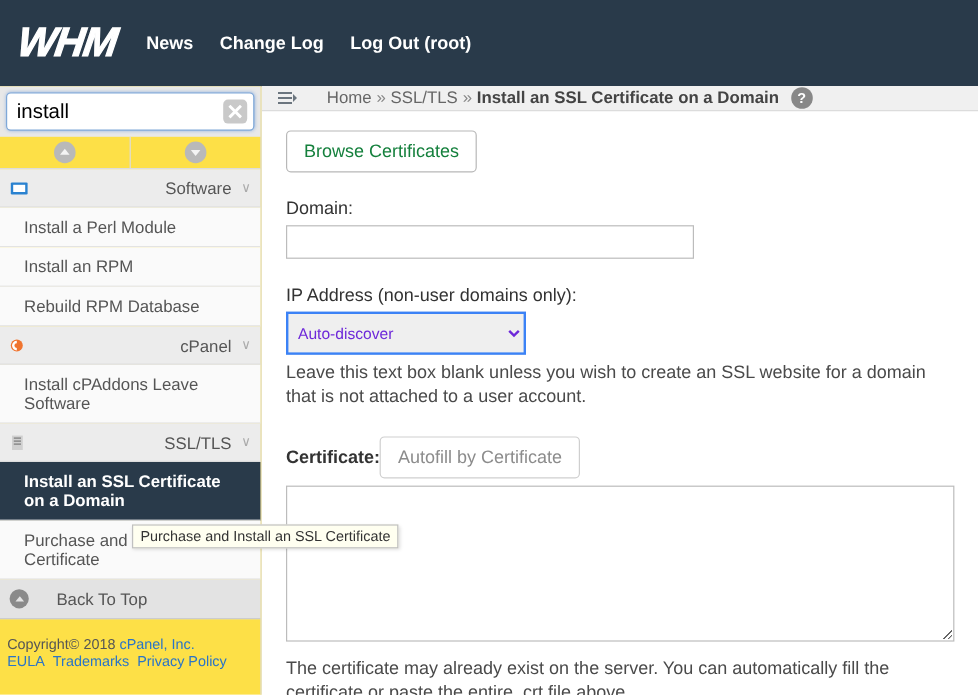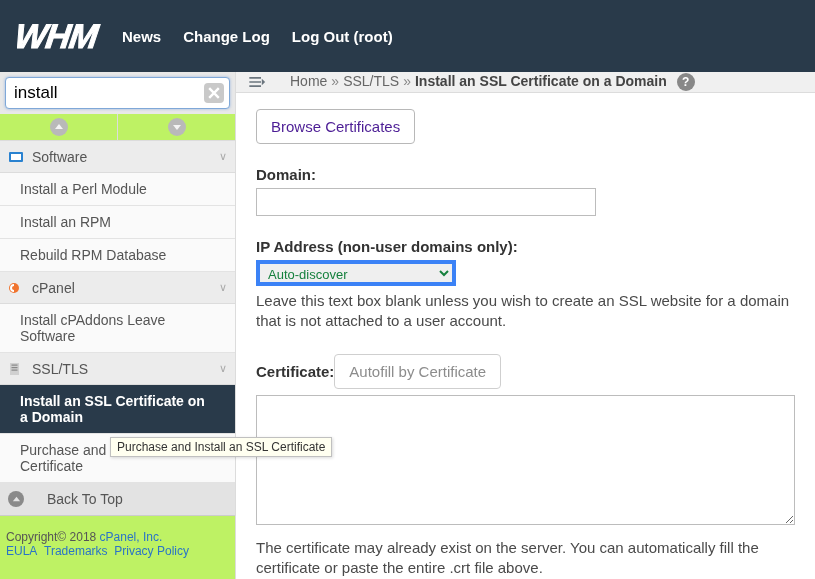--- a/index.html
+++ b/index.html
@@ -5,36 +5,36 @@
   * { box-sizing: border-box; margin: 0; padding: 0; }
   body { font-family: "Helvetica Neue", Arial, sans-serif; font-size: 14px; color: #4f5a63; background: #fff; width: 815px; height: 579px; overflow: hidden; }
   
   .topbar { background: #293a4a; height: 72px; display: flex; align-items: center; padding: 0 15px; gap: 25px; }
   .logo { color: #fff; font-weight: 900; font-size: 34px; font-style: italic; letter-spacing: -1px; transform: skewX(-8deg); font-family: Arial, sans-serif; -webkit-text-stroke: 1px #fff; }
   .topnav { display: flex; gap: 22px; }
   .topnav a { color: #fff; text-decoration: none; font-weight: 600; font-size: 15px; }
   
   .layout { display: flex; height: calc(100% - 72px); }
   
-  .sidebar { width: 236px; background: #bef264; border-right: 1px solid #dcdcdc; flex-shrink: 0; display: flex; flex-direction: column; }
+  .sidebar { width: 218px; background: #fde047; border-right: 1px solid #dcdcdc; flex-shrink: 0; display: flex; flex-direction: column; }
   .search-wrap { padding: 5px; background: #e8e8e8; }
   .search-box { position: relative; }
   .search-box input { width: 100%; height: 32px; padding: 4px 30px 4px 8px; border: 1px solid #7fa8d8; border-radius: 4px; font-size: 17px; outline: none; box-shadow: 0 0 3px rgba(100,150,220,0.6); }
   .search-clear { position: absolute; right: 6px; top: 50%; transform: translateY(-50%); width: 20px; height: 20px; background: #c9c9c9; border-radius: 4px; display:flex; align-items:center; justify-content:center; cursor:pointer; }
   .search-clear svg { width: 12px; height: 12px; fill: #fff; }
   
   .collapse-row { display: flex; border-bottom: 1px solid #dcdcdc; }
   .collapse-btn { flex:1; height: 26px; display:flex; align-items:center; justify-content:center; cursor:pointer; border-right:1px solid #dcdcdc; }
   .collapse-btn:last-child{border-right:none;}
   .circ { width:18px; height:18px; border-radius:50%; background:#b9b9b9; display:flex; align-items:center; justify-content:center; }
   .circ svg{ width:10px; height:10px; fill:#f4f4f4; }
   
   .cat { display:flex; align-items:center; height:32px; padding:0 8px; background:#ececec; border-bottom:1px solid #dcdcdc; cursor:pointer; gap:8px; }
   .cat .cicon{ width:16px; height:16px; display:flex; align-items:center; justify-content:center; }
-  .cat .label{ flex:1; color:#555; font-size:14px; }
+  .cat .label{ flex:1; color:#555; font-size:14px;text-align:right; }
   .cat .chev{ color:#aaa; font-size:11px; }
   
   .item { display:block; padding:8px 20px; border-bottom:1px solid #e3e3e3; font-size:14px; color:#555; cursor:pointer; background:#fafafa; }
   .item.active{ background:#293a4a; color:#fff; font-weight:600; }
   
   .backtop{ display:flex; align-items:center; gap:23px; padding:8px; background:#e3e3e3; border-bottom:1px solid #ccc; cursor:pointer; color:#555; }
   .backtop .circ2{ width:16px;height:16px;border-radius:50%;background:#8a8a8a; display:flex;align-items:center;justify-content:center;}
   .backtop .circ2 svg{width:9px;height:9px;fill:#e3e3e3;}
   
   .footer{ padding:14px 6px; font-size:12px; color:#555; }
@@ -45,27 +45,27 @@
   .main{ flex:1; display:flex; flex-direction:column; overflow:auto; }
   .breadcrumb-bar{ height:36px; background:#f0f0f0; border-bottom:1px solid #dcdcdc; display:flex; align-items:center; padding:0 10px; gap:24px; color:#666; }
   .bc-toggle{ cursor:pointer; display:flex; align-items:center; }
   .bc-toggle svg{ width:20px; height:20px; fill:#6b757e; }
   .breadcrumb a{ color:#666; text-decoration:none; }
   .breadcrumb .sep{ margin:0 4px; color:#888; }
   .breadcrumb .current{ font-weight:600; color:#444; }
   .help-ic{ width:18px;height:18px;border-radius:50%;background:#888;color:#fff;font-weight:700;font-size:12px;display:inline-flex;align-items:center;justify-content:center; margin-left:6px; cursor:pointer;}
   
   .content{ padding:16px 20px; }
-  .btn{ background:#fff; border:1px solid #b8b8b8; border-radius:4px; padding:8px 14px; font-size:15px; cursor:pointer; color:#4c1d95; }
+  .btn{ background:#fff; border:1px solid #b8b8b8; border-radius:4px; padding:8px 14px; font-size:15px; cursor:pointer; color:#15803d; }
   .btn.ghost{ color:#8c8c8c; border-color:#cfcfcf; }
   
   .fld{ margin-top:22px; }
-  .fld label{ font-weight:700; color:#333; display:block; margin-bottom:5px; font-size:15px;}
+  .fld label{ font-weight:400; color:#333; display:block; margin-bottom:5px; font-size:15px;}
   .fld input[type=text]{ width:340px; height:28px; border:1px solid #bcbcbc; padding:3px 6px; font-size:14px;}
-  .fld select{ width:200px; height:26px; border:4px solid #3b82f6; font-size:13px; padding:2px 4px; color:#15803d;}
+  .fld select{ width:200px; height:36px; border:2px solid #3b82f6; font-size:13px; padding:2px 4px; color:#6d28d9;}
   .hint{ margin-top:5px; font-size:15px; color:#4a4a4a; line-height:1.35; }
   
   .cert-head{ display:flex; align-items:center; justify-content:flex-start; margin-top:22px;}
   .cert-head label{ font-weight:700; color:#333; font-size:15px;}
   textarea{ width:100%; height:130px; border:1px solid #bcbcbc; margin-top:6px; resize:both; font-family:inherit; font-size:13px; padding:6px;}
   
   .ic-sw svg, .ic-cp svg, .ic-ssl svg { width:16px; height:16px; }
 </style>
 </head>
 <body>

